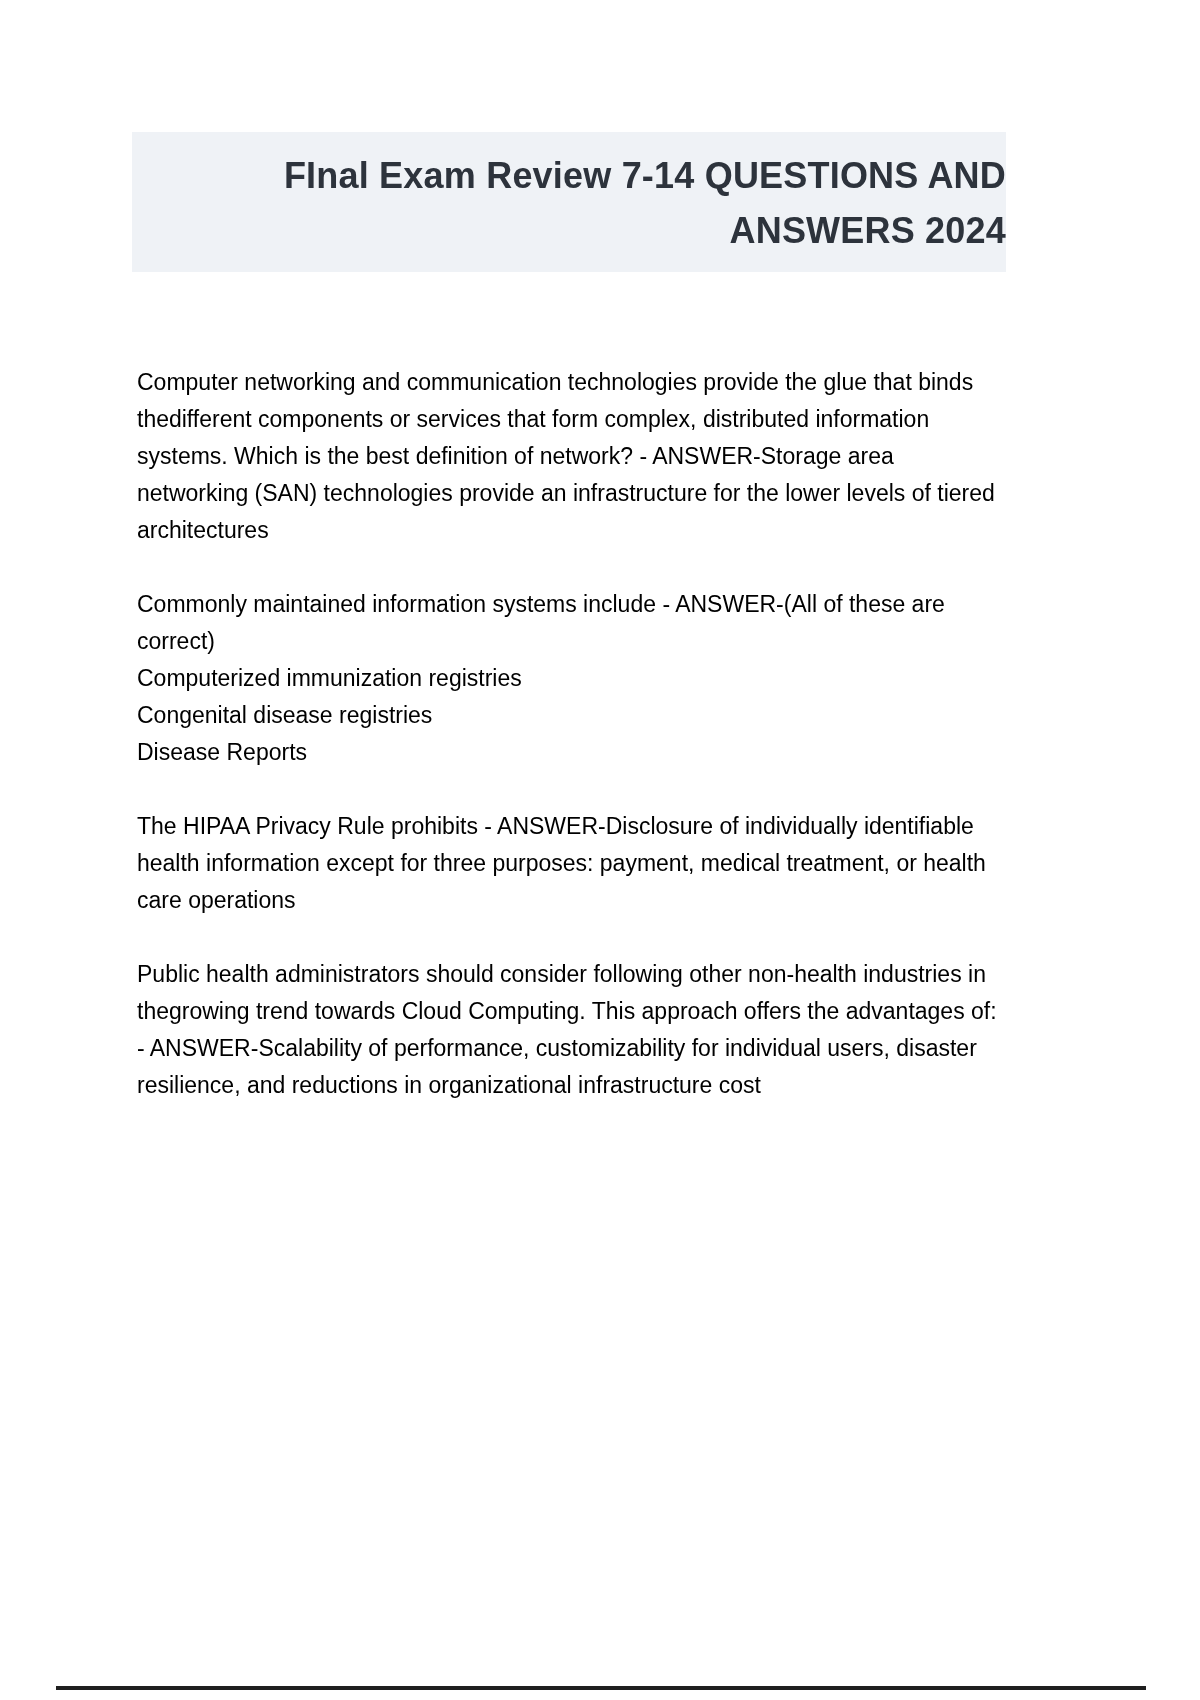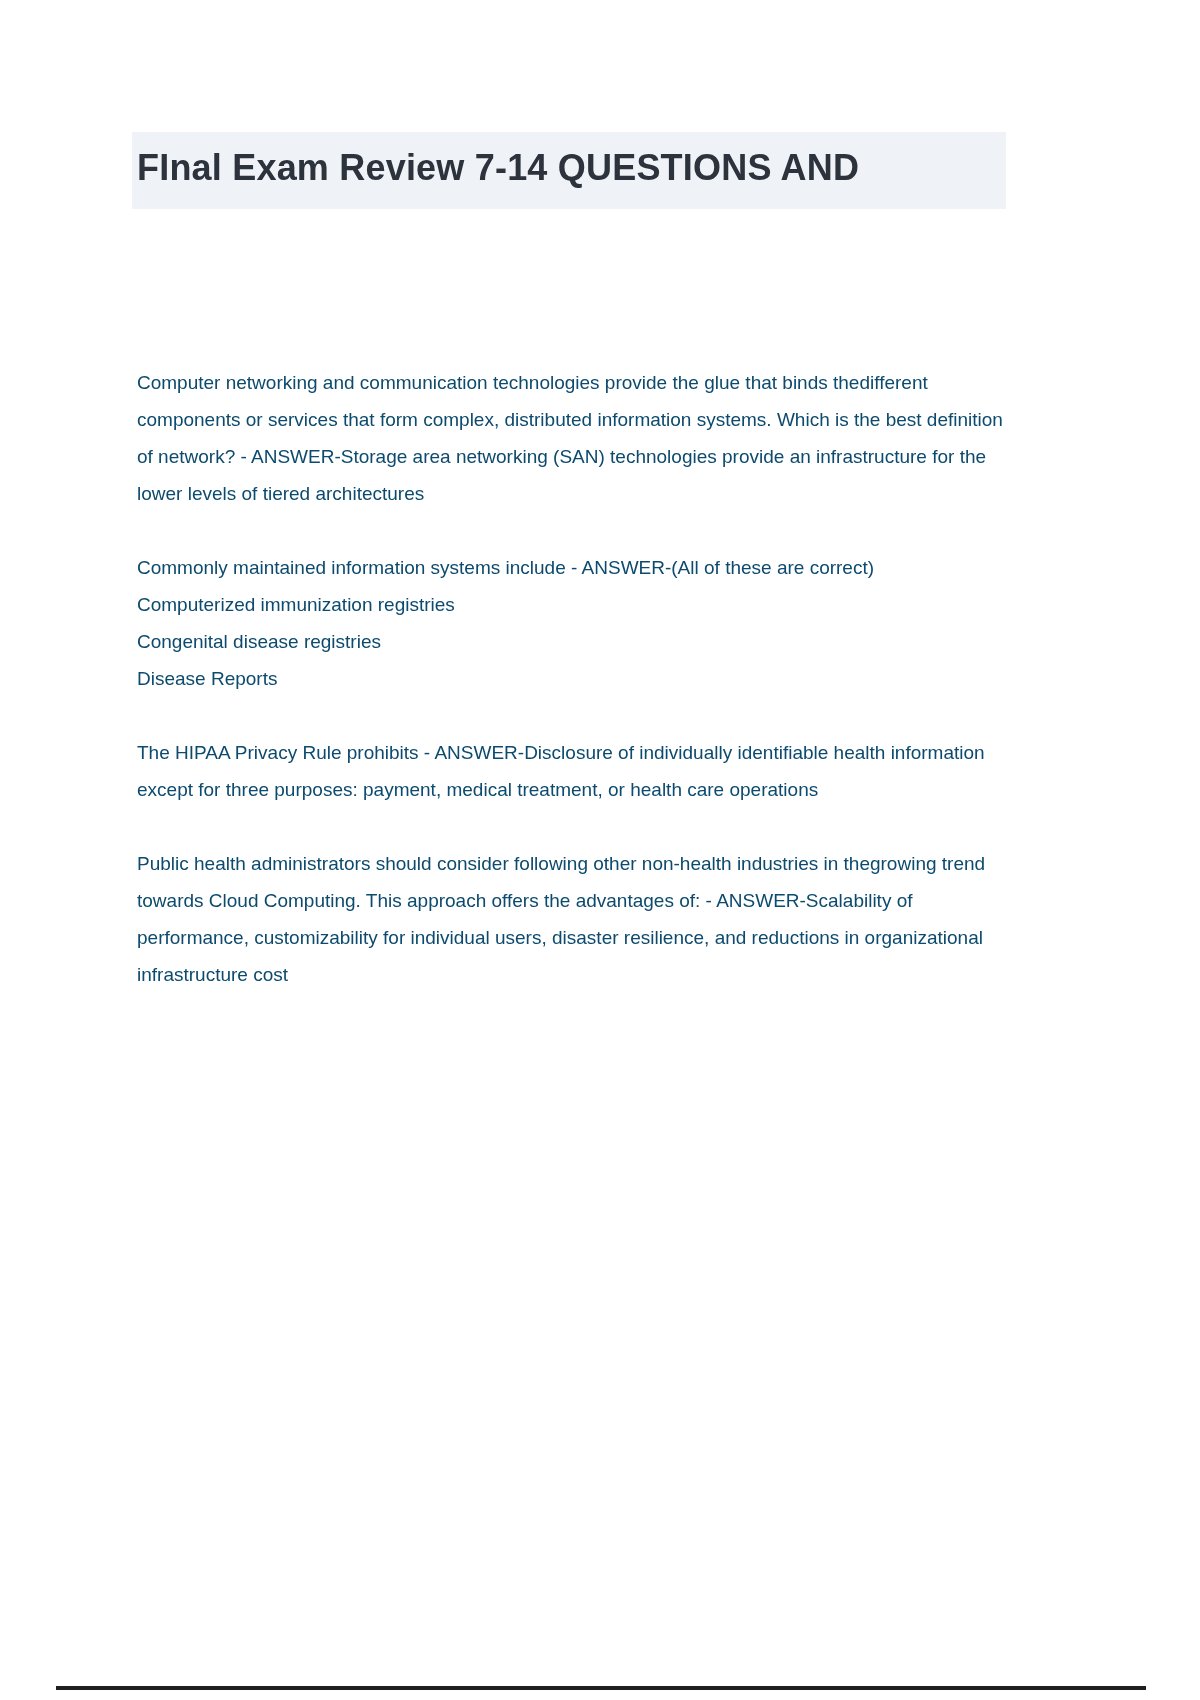--- a/index.html
+++ b/index.html
@@ -18,60 +18,61 @@
     position: absolute;
     inset: 0;
     background: #ffffff;
   }
   .title-block {
     position: absolute;
     left: 132px;
     top: 132px;
     width: 874px;
     background: #eff2f6;
-    padding: 8px 0 14px 5px;
+    padding: 16px 0 14px 5px;
     box-sizing: border-box;
+    text-align: right;
   }
   .title {
     margin: 0;
     font-size: 36px;
     font-weight: 700;
     line-height: 55px;
     color: #2d333c;
     letter-spacing: 0.2px;
   }
   .body-text {
     position: absolute;
     left: 137px;
     top: 364px;
     width: 872px;
   }
   .para {
     margin: 0 0 37px 0;
-    font-size: 19px;
+    font-size: 23px;
     line-height: 37px;
-    color: #0c4a6e;
+    color: #000000;
     white-space: pre-line;
   }
   .bottom-rule {
     position: absolute;
     left: 56px;
     right: 54px;
     top: 1686px;
     height: 4px;
     background: #1f1f1f;
   }
 </style>
 </head>
 <body>
 
 <div class="page">
 
   <div class="title-block">
-    <h1 class="title"><span>FInal Exam Review 7-14 QUESTIONS AND</span><br></h1>
+    <h1 class="title"><span>FInal Exam Review 7-14 QUESTIONS AND</span><br><span>ANSWERS 2024</span></h1>
   </div>
 
   <div class="body-text">
     <p class="para">Computer networking and communication technologies provide the glue that binds thedifferent components or services that form complex, distributed information systems. Which is the best definition of network? - ANSWER-Storage area networking (SAN) technologies provide an infrastructure for the lower levels of tiered architectures</p>
     <p class="para">Commonly maintained information systems include - ANSWER-(All of these are correct)
 Computerized immunization registries
 Congenital disease registries
 Disease Reports</p>
     <p class="para">The HIPAA Privacy Rule prohibits - ANSWER-Disclosure of individually identifiable health information except for three purposes: payment, medical treatment, or health care operations</p>
     <p class="para">Public health administrators should consider following other non-health industries in thegrowing trend towards Cloud Computing. This approach offers the advantages of: - ANSWER-Scalability of performance, customizability for individual users, disaster resilience, and reductions in organizational infrastructure cost</p>

